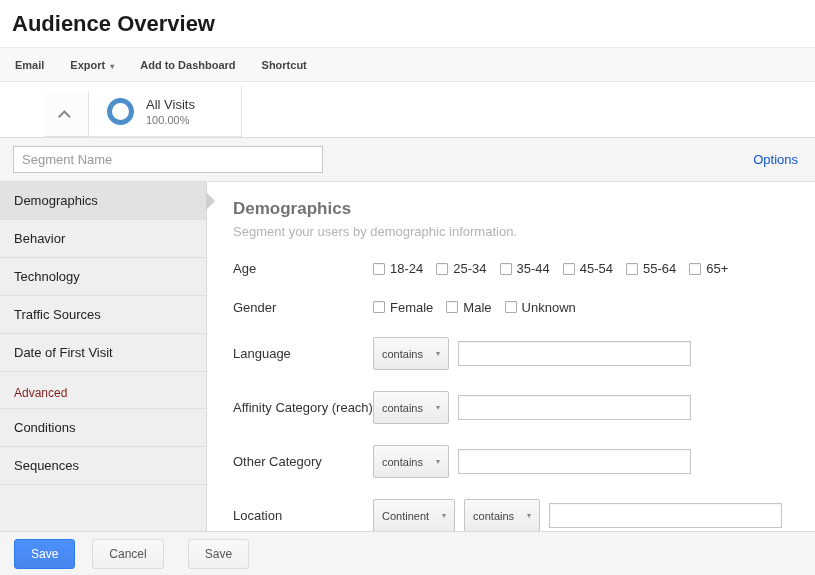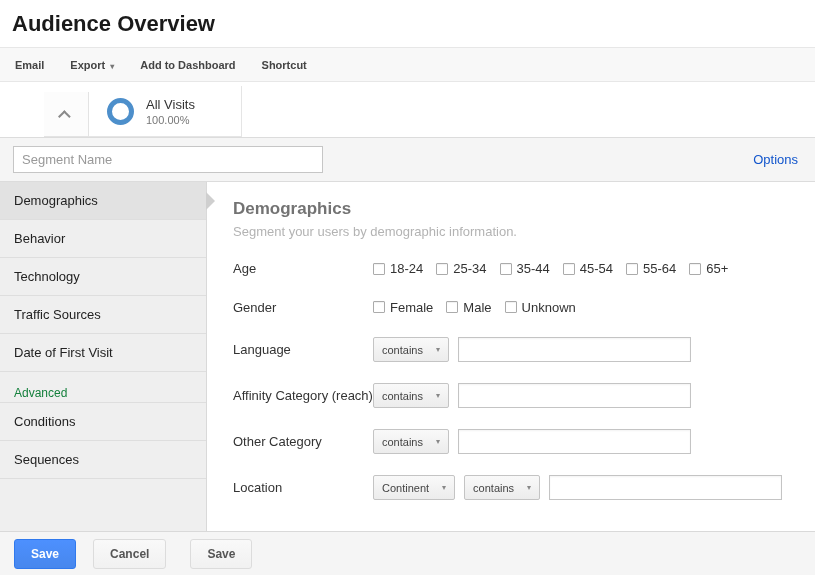--- a/index.html
+++ b/index.html
@@ -124,22 +124,22 @@
   .side-item.selected { background: #e2e2e2; }
   .side-item.selected::after {
     content: "";
     position: absolute;
     right: -9px; top: 50%; margin-top: -9px;
     border-left: 9px solid #cfcfcf;
     border-top: 9px solid transparent;
     border-bottom: 9px solid transparent;
   }
   .advanced-label {
-    font-size: 12px; color: #15803d;
-    padding: 14px 14px 2px;
+    font-size: 12px; color: #7f1d1d;
+    padding: 14px 14px 8px;
     border-bottom: 1px solid #dedede;
   }
 
   .content {
     flex: 1;
     background: #fff;
     padding: 17px 20px 0 26px;
     overflow: hidden;
   }
   .content-heading { font-size: 17px; font-weight: bold; color: #737373; }
@@ -153,21 +153,21 @@
     width: 12px; height: 12px;
     border: 1px solid #ababab;
     background: #fff;
     border-radius: 1px;
     margin-right: 5px;
     box-shadow: inset 0 1px 1px rgba(0,0,0,.06);
     flex-shrink: 0;
   }
 
   .dropdown {
-    height: 25px;
+    height: 33px;
     display: inline-flex; align-items: center;
     padding: 0 8px;
     border: 1px solid #c4c4c4;
     border-radius: 2px;
     background: linear-gradient(#f9f9f9, #ececec);
     font-size: 11px; color: #444;
     margin-right: 9px;
     cursor: pointer;
     white-space: nowrap;
   }
@@ -186,21 +186,21 @@
   
   .footer {
     height: 44px;
     background: #f5f5f5;
     border-top: 1px solid #d9d9d9;
     display: flex; align-items: center;
     padding: 0 14px;
     flex-shrink: 0;
   }
   .btn {
-    font-size: 12px; font-weight: bold;
+    font-size: 12px; font-weight: normal;
     padding: 7px 16px;
     border-radius: 3px;
     border: 1px solid #dcdcdc;
     background: linear-gradient(#f9f9f9, #f1f1f1);
     color: #555;
     cursor: pointer;
     font-family: "Liberation Sans", sans-serif;
   }
   .btn-save {
     background: linear-gradient(#4d90fe, #4787ed);

